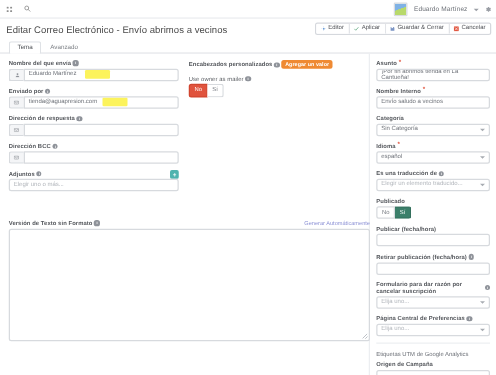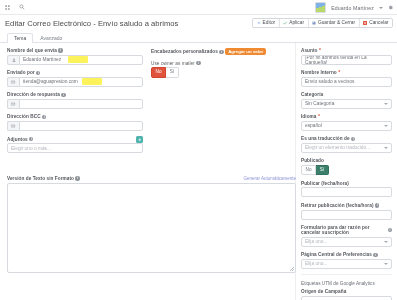--- a/index.html
+++ b/index.html
@@ -260,21 +260,21 @@
     <span class="gear">
       <svg width="5" height="5" viewBox="0 0 16 16" fill="currentColor">
         <path d="M8 5.2A2.8 2.8 0 1 0 8 10.8 2.8 2.8 0 0 0 8 5.2zm0 4.3A1.5 1.5 0 1 1 8 6.5a1.5 1.5 0 0 1 0 3z"></path>
         <path d="M14 8c0-.4 0-.8-.1-1.1l1.2-.9-1.3-2.2-1.4.5a5.6 5.6 0 0 0-1.9-1.1L10.3 1.7H7.7l-.2 1.5c-.7.2-1.3.6-1.9 1.1l-1.4-.5-1.3 2.2 1.2.9a6 6 0 0 0 0 2.2l-1.2.9 1.3 2.2 1.4-.5c.6.5 1.2.9 1.9 1.1l.2 1.5h2.6l.2-1.5c.7-.2 1.3-.6 1.9-1.1l1.4.5 1.3-2.2-1.2-.9c.1-.3.1-.7.1-1.1z"></path>
       </svg>
     </span>
   </div>
 </div>
 
 <div class="titlebar">
-  <div class="page-title">Editar Correo Electrónico - Envío saludo a abrimos</div>
+  <div class="page-title">Editar Correo Electrónico - Envío abrimos a vecinos</div>
   <div class="actions">
     <div class="act">
       <span class="gi">
         <svg width="4" height="4" viewBox="0 0 16 16" fill="#6f9fd8">
           <circle cx="8" cy="8" r="3"></circle>
             <path d="M8 0l1 2.5h-2zM8 16l1-2.5h-2zM0 8l2.5-1v2zM16 8l-2.5-1v2z"></path>
         </svg>
       </span>
       <span>Editor</span>
     </div>

